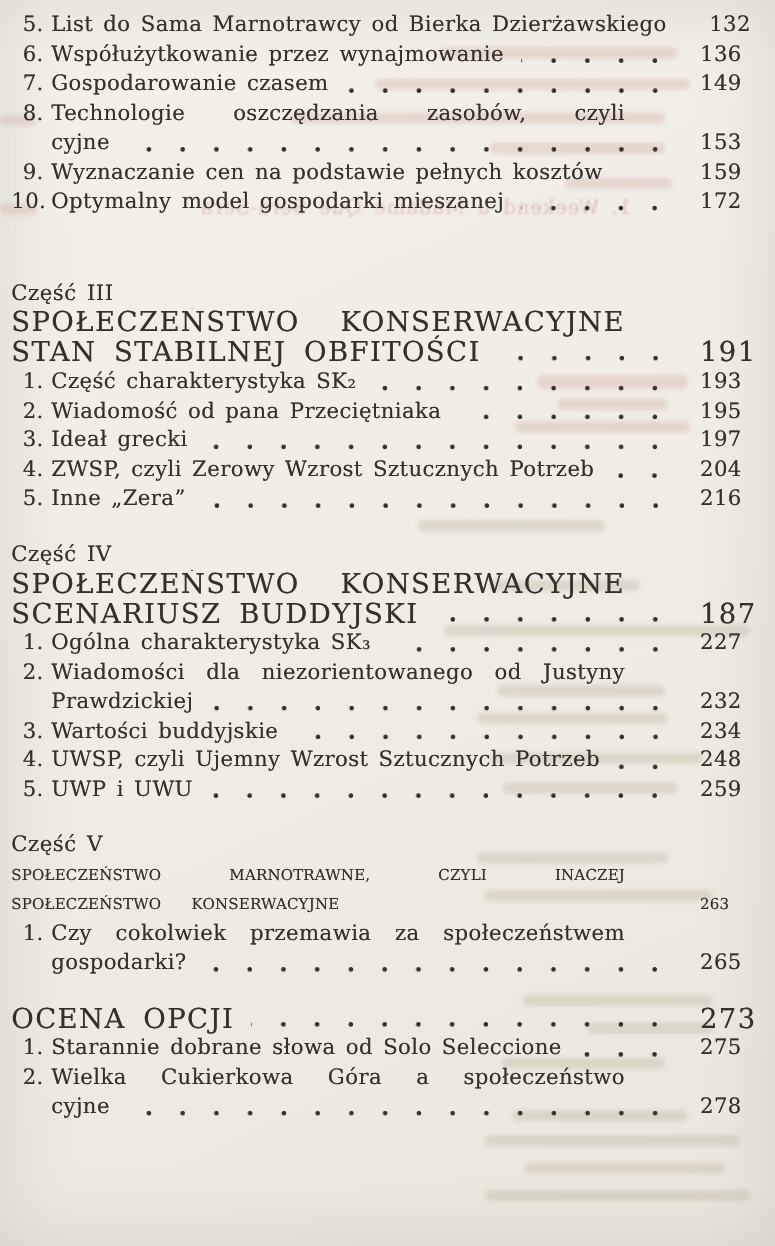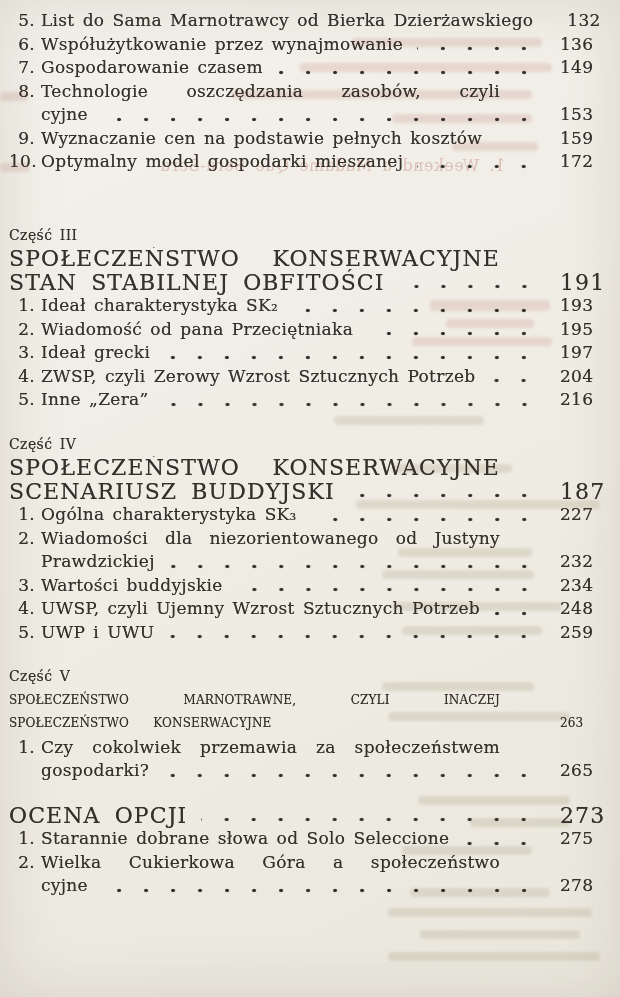--- a/index.html
+++ b/index.html
@@ -66,21 +66,21 @@
     flex:1;align-self:flex-end;
     height:5px;margin:0 12px 5px 14px;min-width:8px;
   }
   .ln .leader.dots{
     background-image:radial-gradient(circle at 3px 2.5px,var(--ink) 1.55px,rgba(0,0,0,0) 2.1px);
     background-size:27px 5px;background-repeat:repeat-x;background-position:right center;
   }
   .ln .pg{flex:none;width:36px;text-align:left;}
   .ln.caps{font-size:22px;letter-spacing:1.1px;word-spacing:6px;}
   .ln.caps.tight{font-size:12px;letter-spacing:.15px;word-spacing:2px;}
-  .ln.label{font-size:14px;letter-spacing:.4px;}
+  .ln.label{font-size:17px;letter-spacing:.4px;}
 </style>
 </head>
 <body>
 
 <div class="paper">
 
   <div class="bleed">
     <div class="mark pink" style="left:352px;top:38px;width:190px;"></div>
     <div class="mark pink" style="left:300px;top:63px;width:252px;"></div>
     <div class="mark pink" style="left:232px;top:90px;width:300px;"></div>
@@ -160,21 +160,21 @@
         <div class="ln caps">
           <span class="txt stretch pad-r">SPOŁECZEŃSTWO KONSERWACYJNE TYPU 2</span>
         </div>
         <div class="ln caps">
           <span class="txt">STAN STABILNEJ OBFITOŚCI</span>
           <span class="leader dots"></span>
           <span class="pg">191</span>
         </div>
         <div class="ln">
           <span class="num">1.</span>
-          <span class="txt">Ideał charakterystyka SK₂</span>
+          <span class="txt">Część charakterystyka SK₂</span>
           <span class="leader dots"></span>
           <span class="pg">193</span>
         </div>
         <div class="ln">
           <span class="num">2.</span>
           <span class="txt">Wiadomość od pana Przeciętniaka</span>
           <span class="leader dots"></span>
           <span class="pg">195</span>
         </div>
         <div class="ln">

